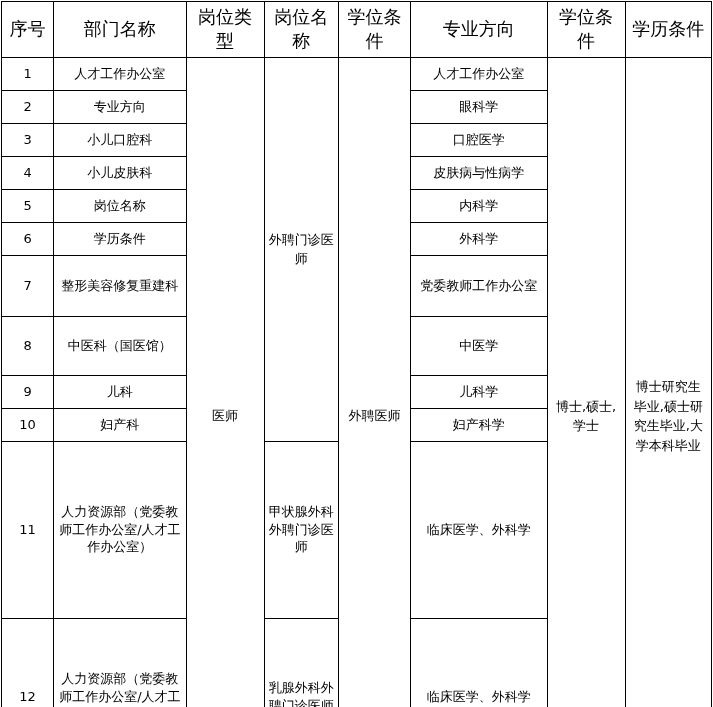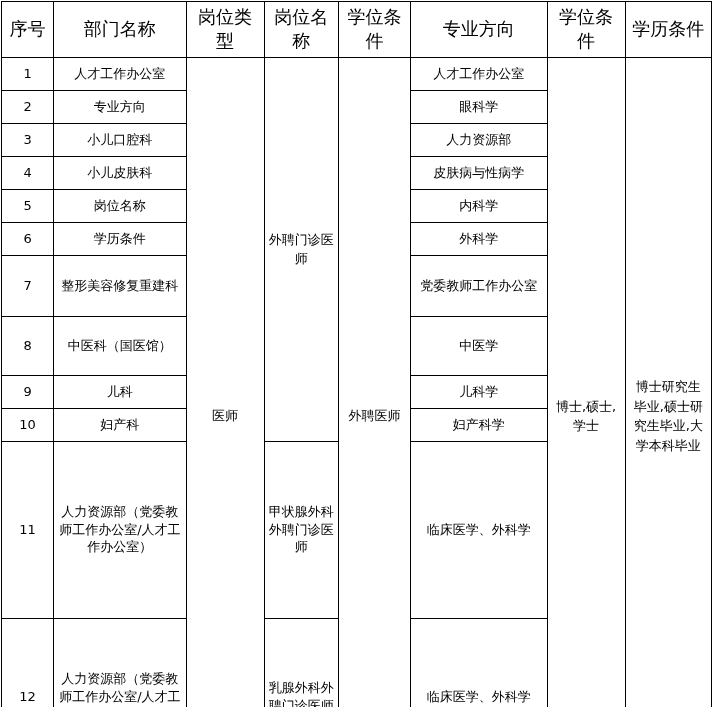--- a/index.html
+++ b/index.html
@@ -98,21 +98,21 @@
 
       <tr class="r-small">
         <td>2</td>
         <td>专业方向</td>
         <td>眼科学</td>
       </tr>
 
       <tr class="r-small">
         <td>3</td>
         <td>小儿口腔科</td>
-        <td>人力资源部</td>
+        <td>口腔医学</td>
       </tr>
 
       <tr class="r-small">
         <td>4</td>
         <td>小儿皮肤科</td>
         <td>皮肤病与性病学</td>
       </tr>
 
       <tr class="r-small">
         <td>5</td>

